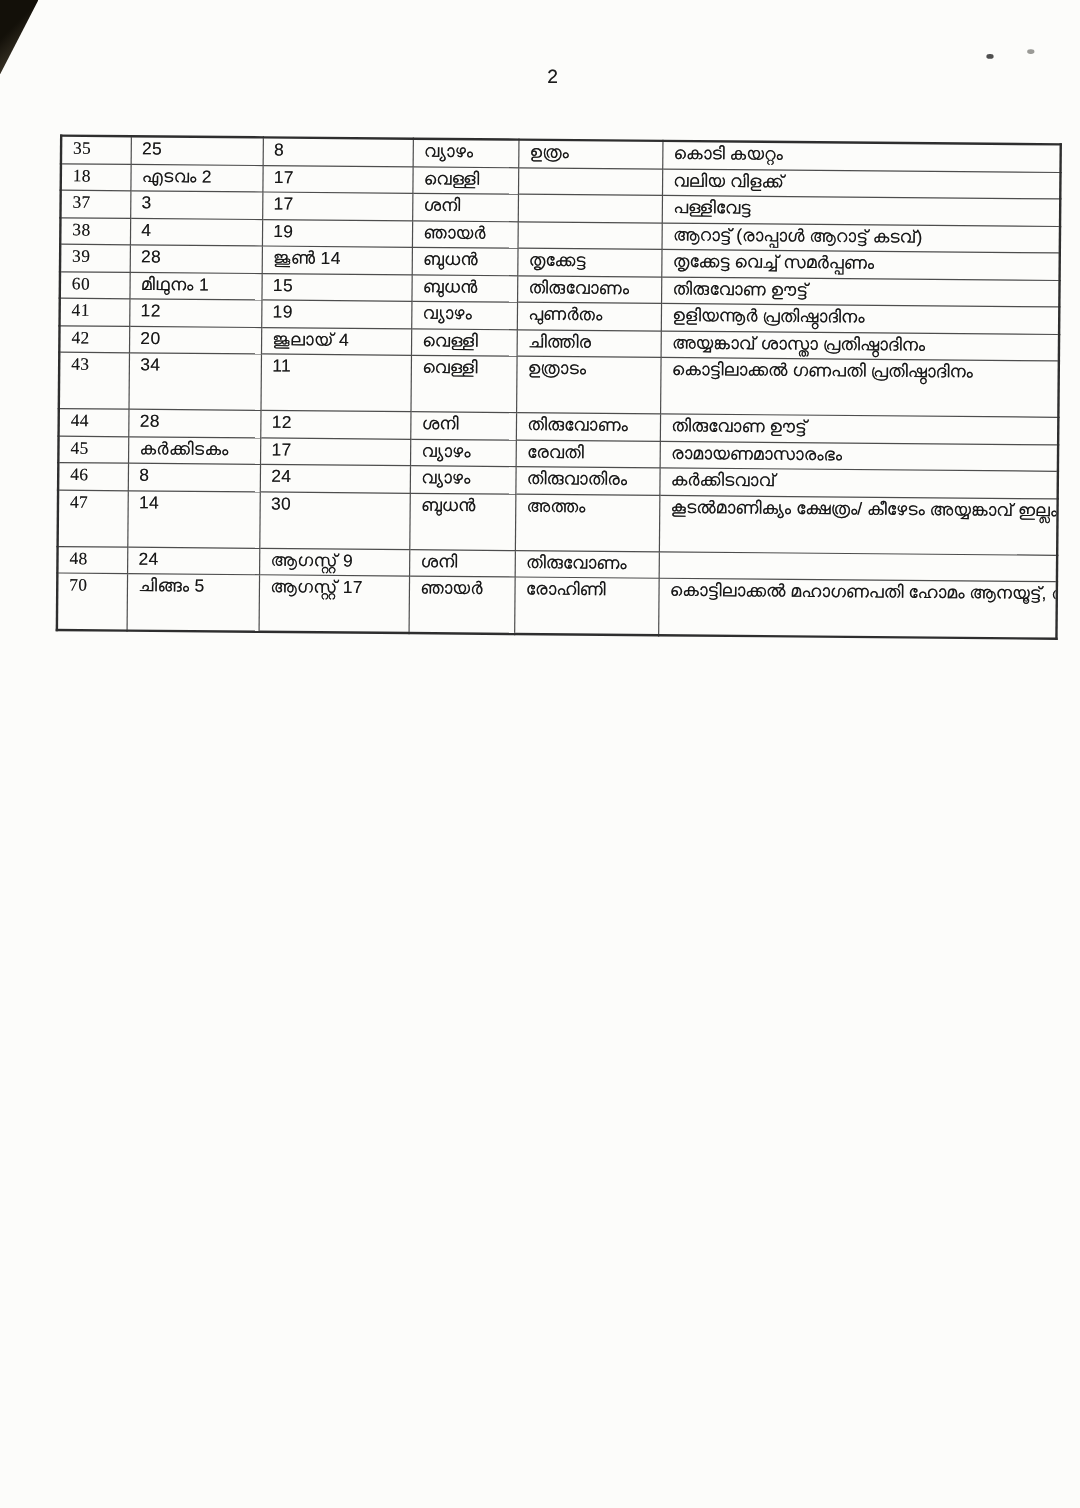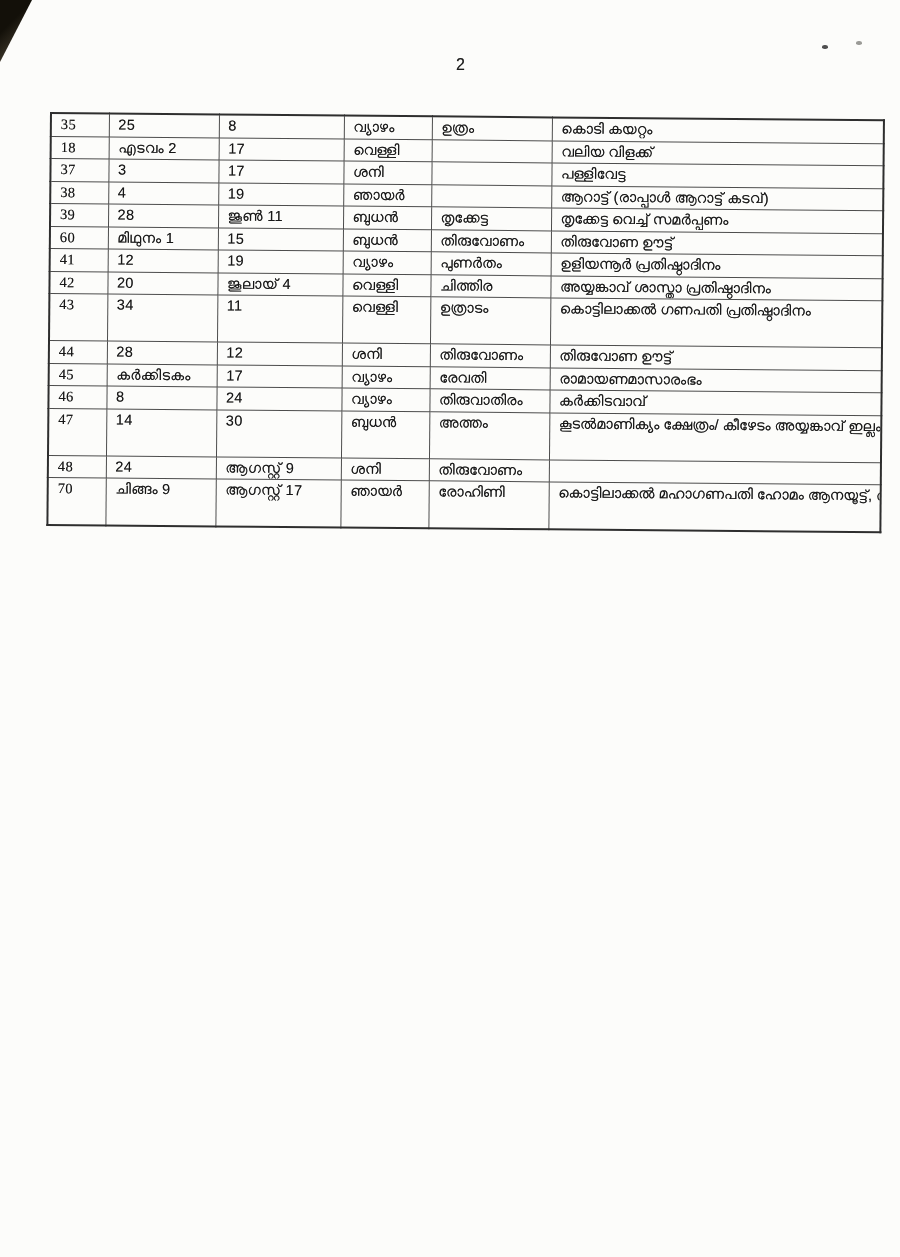--- a/index.html
+++ b/index.html
@@ -112,21 +112,21 @@
         <td class="c-serial">38</td>
         <td class="c-num">4</td>
         <td class="c-num">19</td>
         <td>ഞായർ</td>
         <td></td>
         <td class="c-event">ആറാട്ട് (രാപ്പാൾ ആറാട്ട് കടവ്)</td>
       </tr>
       <tr>
         <td class="c-serial">39</td>
         <td class="c-num">28</td>
-        <td class="c-num">ജൂൺ 11</td>
+        <td class="c-num">ജൂൺ 14</td>
         <td>ബുധൻ</td>
         <td>തൃക്കേട്ട</td>
         <td class="c-event">തൃക്കേട്ട വെച്ച് സമർപ്പണം</td>
       </tr>
       <tr>
         <td class="c-serial">60</td>
         <td class="c-num">മിഥുനം 1</td>
         <td class="c-num">15</td>
         <td>ബുധൻ</td>
         <td>തിരുവോണം</td>
@@ -193,21 +193,21 @@
       <tr>
         <td class="c-serial">48</td>
         <td class="c-num">24</td>
         <td class="c-num">ആഗസ്റ്റ് 9</td>
         <td>ശനി</td>
         <td>തിരുവോണം</td>
         <td class="c-event"></td>
       </tr>
       <tr class="tall">
         <td class="c-serial">70</td>
-        <td class="c-num">ചിങ്ങം 9</td>
+        <td class="c-num">ചിങ്ങം 5</td>
         <td class="c-num">ആഗസ്റ്റ് 17</td>
         <td>ഞായർ</td>
         <td>രോഹിണി</td>
         <td class="c-event">കൊട്ടിലാക്കൽ മഹാഗണപതി ഹോമം
 ആനയൂട്ട്, അയ്യങ്കാവ് പുത്തരി</td>
       </tr>
     </tbody>
   </table>
 </div>
 

